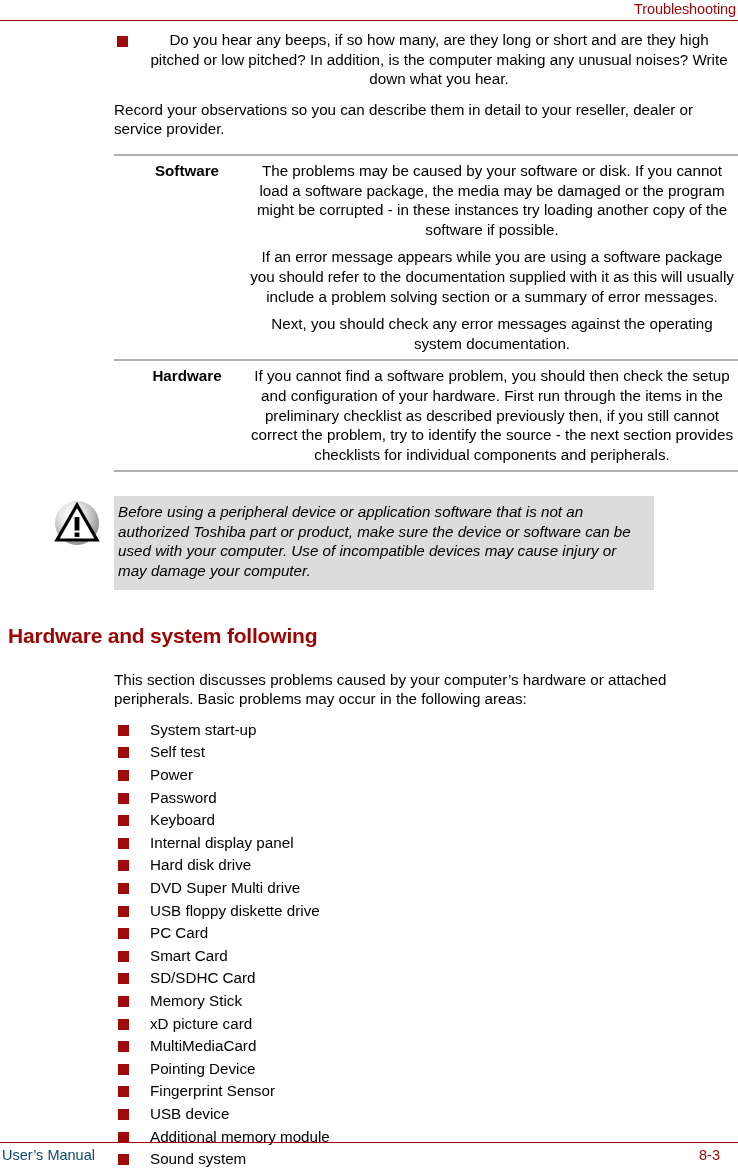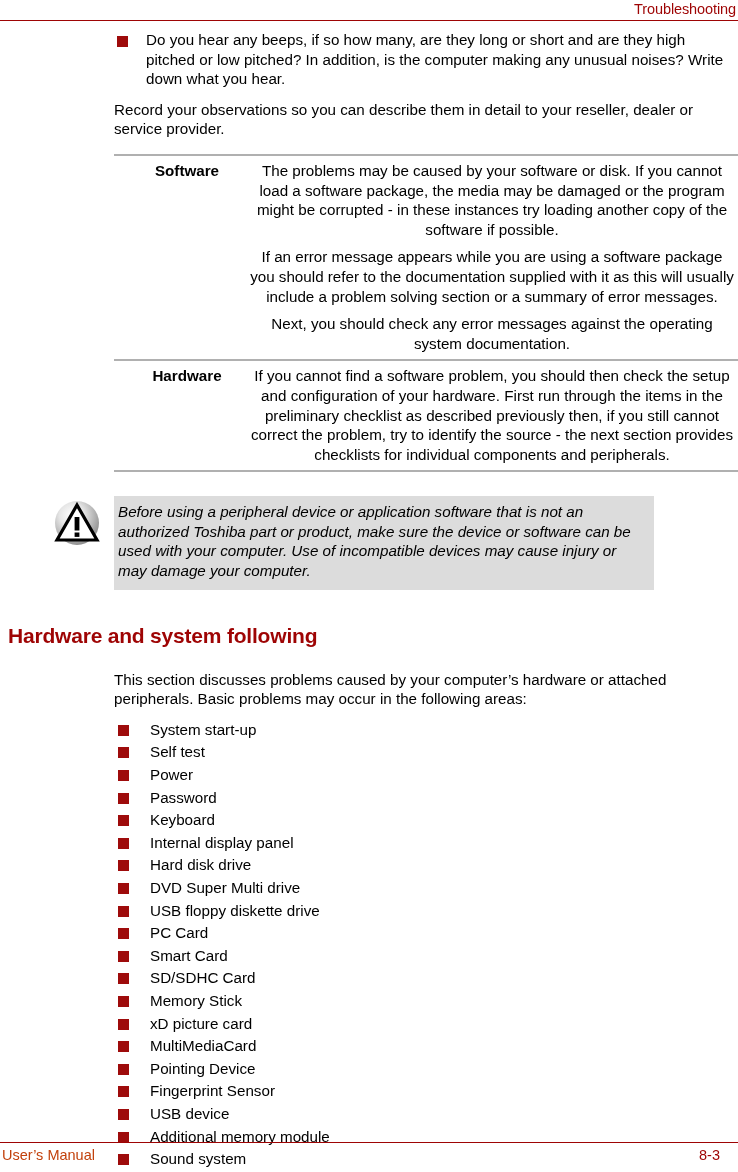--- a/index.html
+++ b/index.html
@@ -62,20 +62,21 @@
     line-height: 19.6px;
     color: #000;
   }
 
   
   .bullet-para {
     position: relative;
     margin-left: 114px;
     margin-right: 6px;
     padding-left: 32px;
+    text-align: center;
   }
   .sq-bullet {
     position: absolute;
     left: 3px;
     top: 6px;
     width: 11px;
     height: 11px;
     background: #9E0B0B;
   }
 
@@ -208,21 +209,21 @@
     bottom: 4px;
     width: 738px;
     height: 22px;
   }
   .footer-left {
     position: absolute;
     left: 2px;
     top: 0px;
     font-size: 14.5px;
     line-height: 19px;
-    color: #c2410c;
+    color: #0c4a6e;
   }
   .footer-right {
     position: absolute;
     right: 18px;
     top: 0px;
     font-size: 14.5px;
     line-height: 19px;
     color: #9E0404;
   }
 </style>

